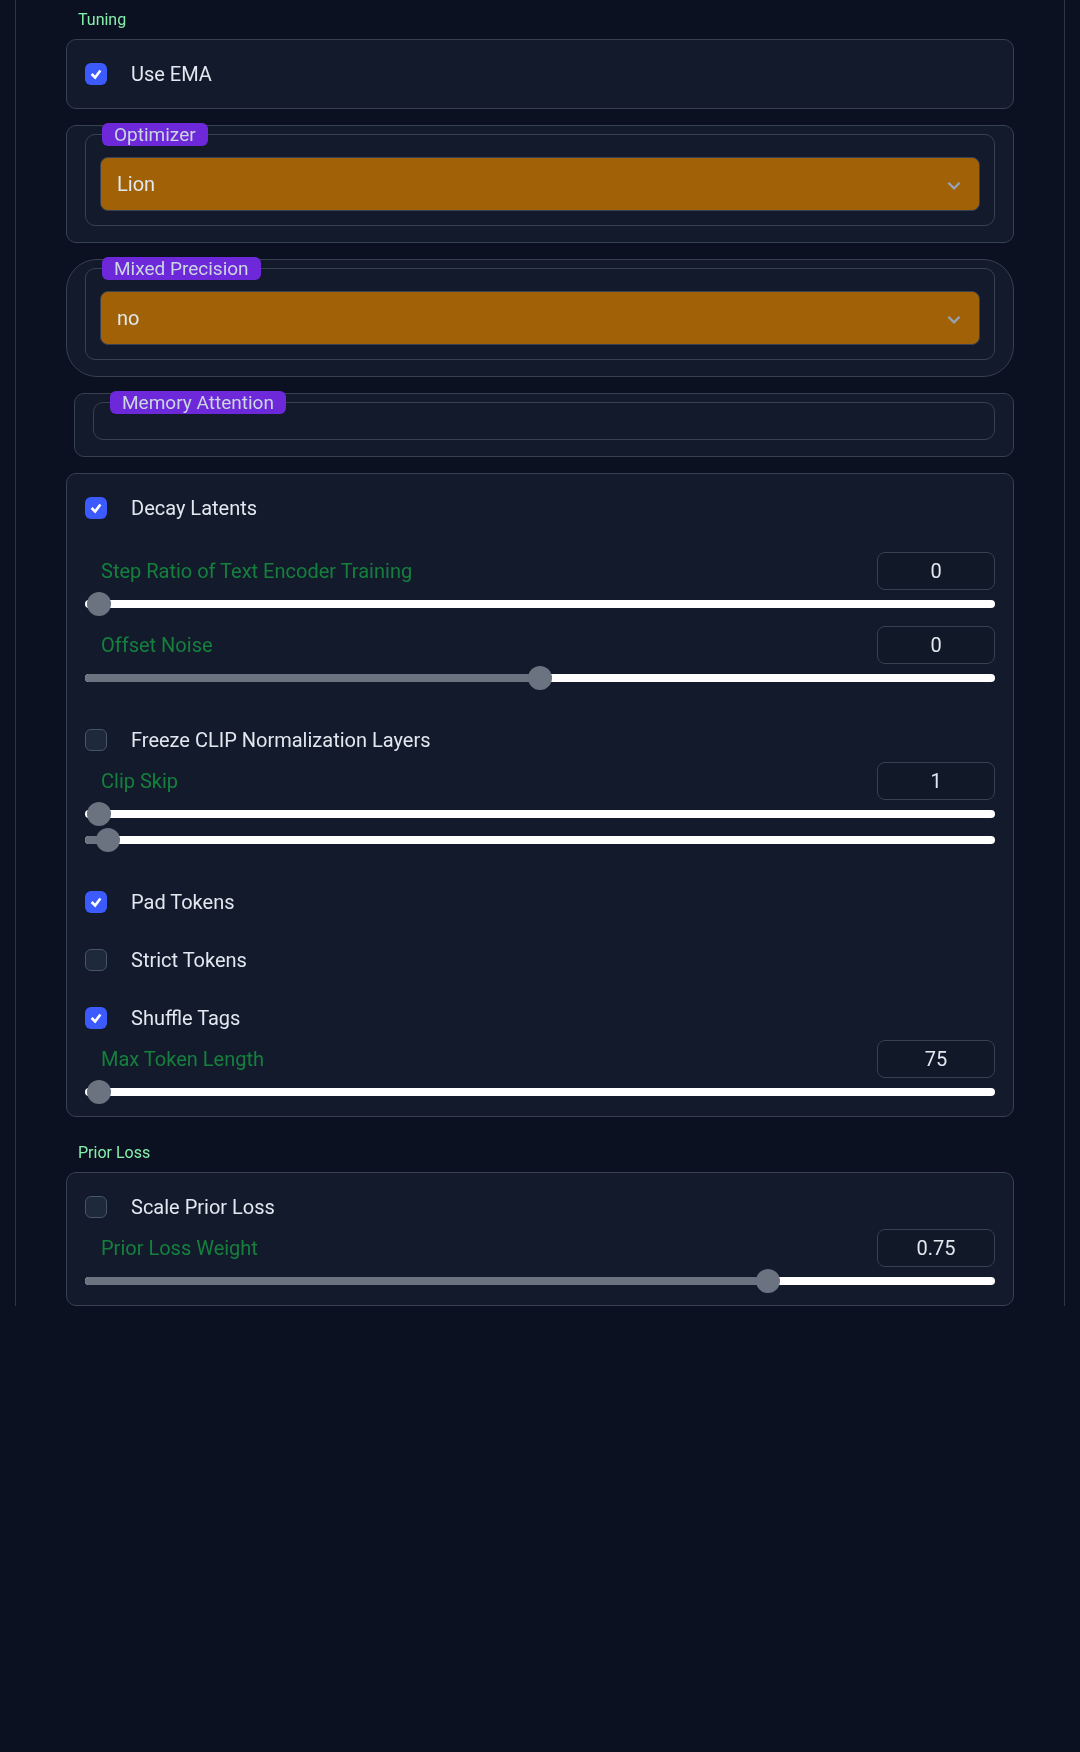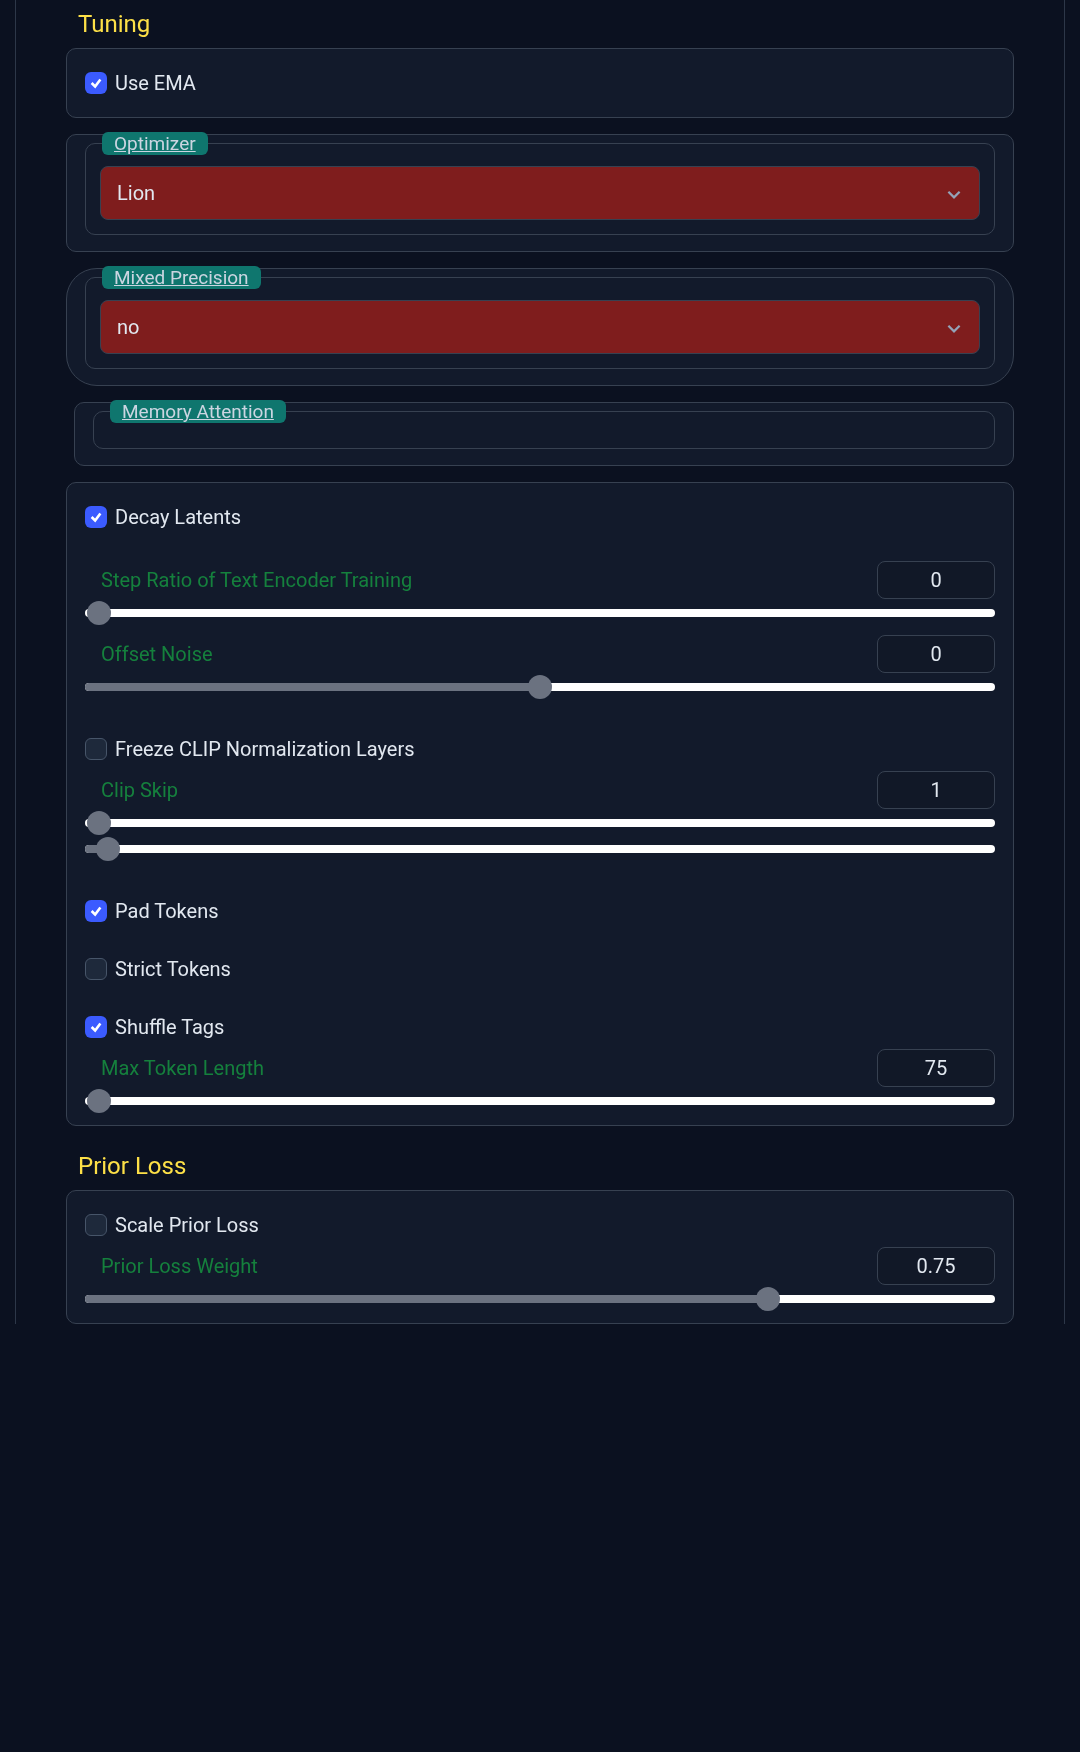--- a/index.html
+++ b/index.html
@@ -12,36 +12,36 @@
     width: 1080px;
   }
   .outer {
     padding: 0 50px 0 50px;
     background: #0b1120;
     border-left: 1px solid #2d3748;
     border-right: 1px solid #2d3748;
     margin: 0 15px;
   }
   .section-title {
-    font-size: 24px;
-    color: #fde047;
+    font-size: 16px;
+    color: #86efac;
     padding: 10px 0 10px 12px;
     font-weight: 400;
   }
   .panel {
     background: rgba(30, 41, 59, 0.4);
     border: 1px solid #374151;
     border-radius: 10px;
     padding: 16px 18px;
     margin-bottom: 16px;
   }
   .checkbox-row {
     display: flex;
     align-items: center;
-    gap: 8px;
+    gap: 24px;
     padding: 6px 0;
   }
   .checkbox {
     width: 22px;
     height: 22px;
     border-radius: 6px;
     display: flex;
     align-items: center;
     justify-content: center;
     cursor: pointer;
@@ -69,29 +69,28 @@
     position: relative;
     border: 1px solid #374151;
     border-radius: 10px;
     padding: 22px 14px 14px 14px;
     margin-bottom: 14px;
   }
   .fieldset-legend {
     position: absolute;
     top: -12px;
     left: 16px;
-    background: #0f766e;
+    background: #6d28d9;
     padding: 0 12px;
     font-size: 19px;
     color: #cbd5e1;
     border-radius: 6px;
-    text-decoration: underline;
   }
   .select-box {
-    background: #7f1d1d;
+    background: #a16207;
     border: 1px solid #374151;
     border-radius: 8px;
     padding: 14px 16px;
     display: flex;
     justify-content: space-between;
     align-items: center;
     cursor: pointer;
   }
   .select-value {
     color: #e2e8f0;

